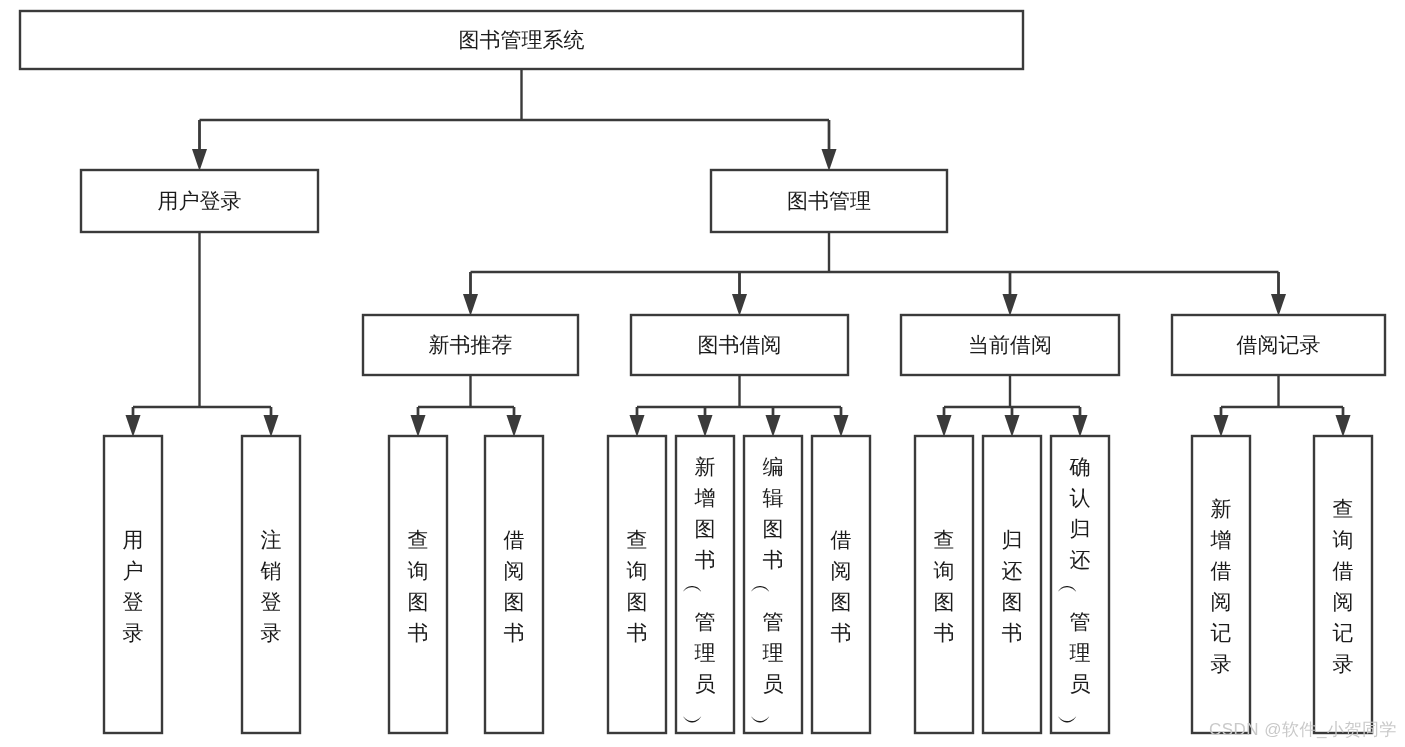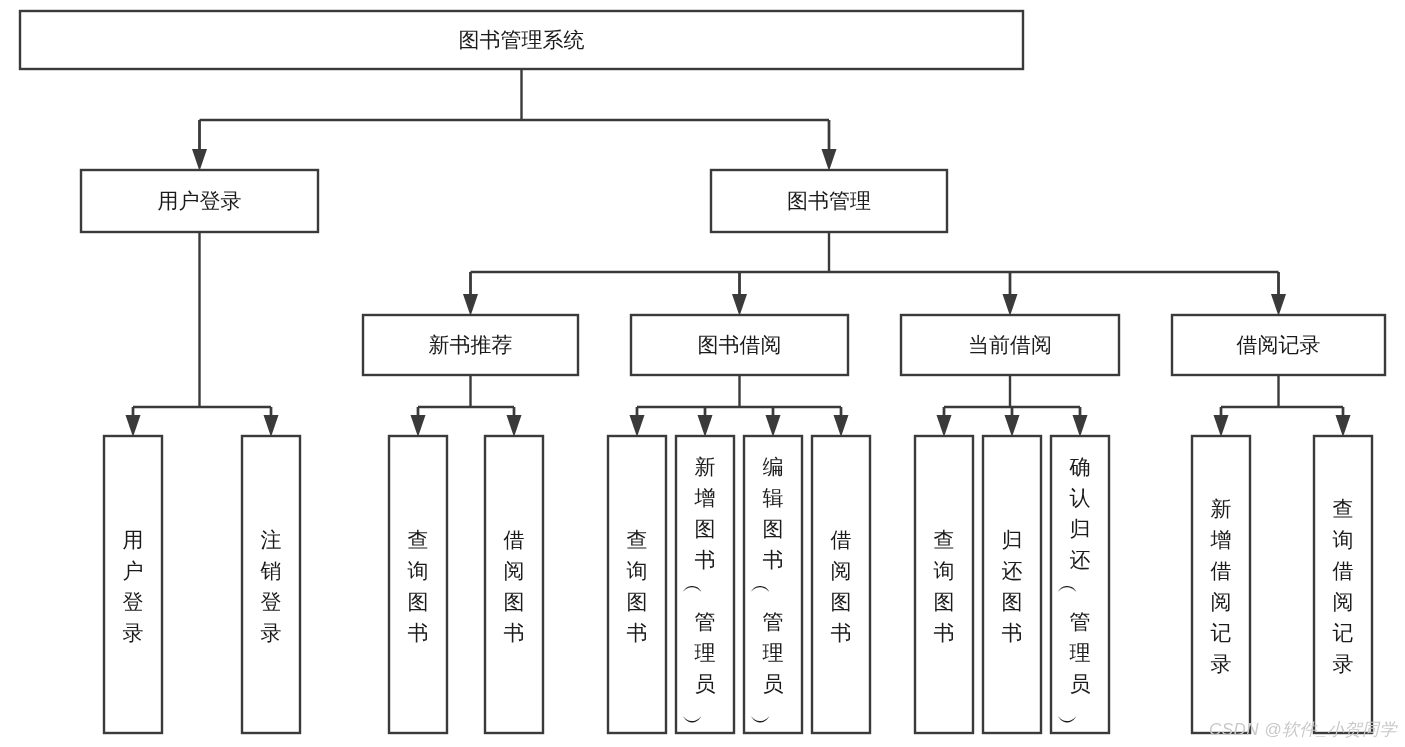--- a/index.html
+++ b/index.html
@@ -58,21 +58,20 @@
   .watermark-text {
     position: absolute;
     right: 8px;
     bottom: 6px;
     font-family: "Liberation Sans", "DejaVu Sans", sans-serif;
     font-size: 17px;
     color: #c9c9c9;
     white-space: nowrap;
     letter-spacing: 0.5px;
     user-select: none;
-    font-style: italic;
   }
 </style>
 </head>
 <body>
 
 <div id="diagram-root">
   <svg id="tree-svg" viewBox="0 0 1405 747" xmlns="http://www.w3.org/2000/svg">
     <g id="connectors-layer">
         <g>
           <path d="M 521.5 69 L 521.5 120" class="connector"></path>

